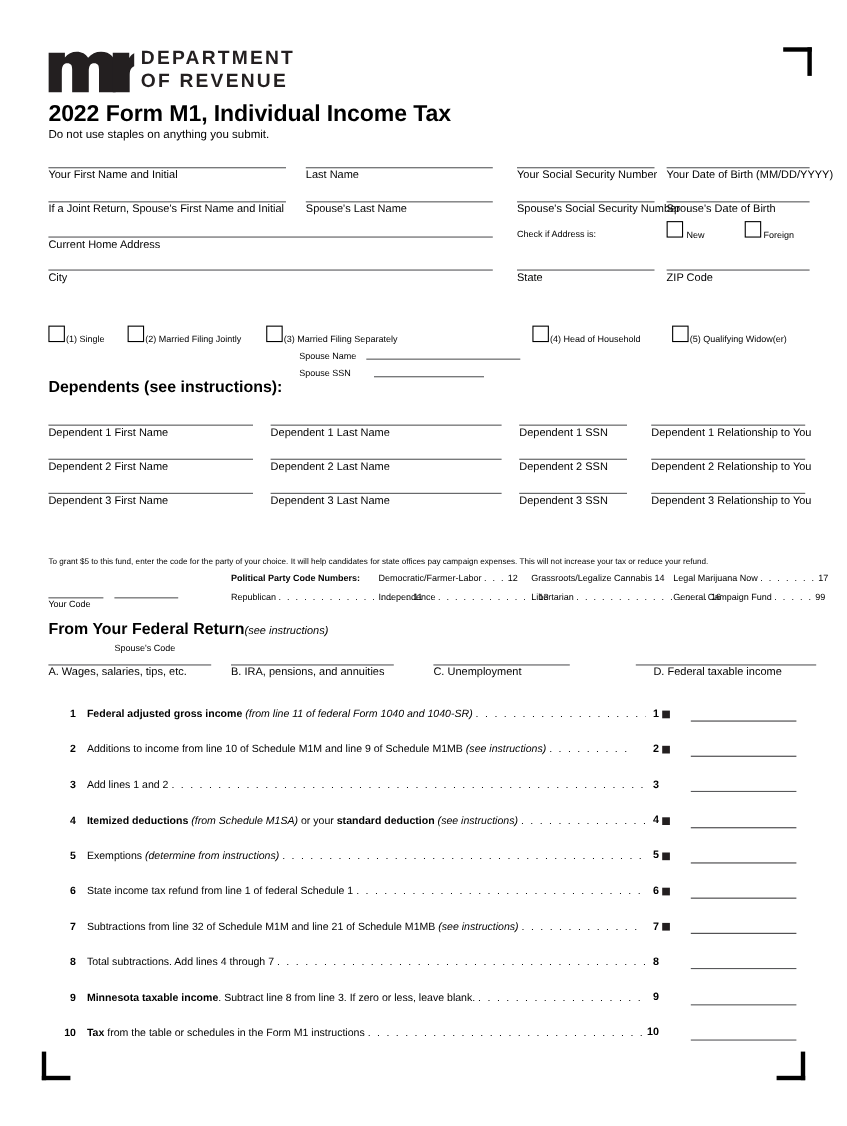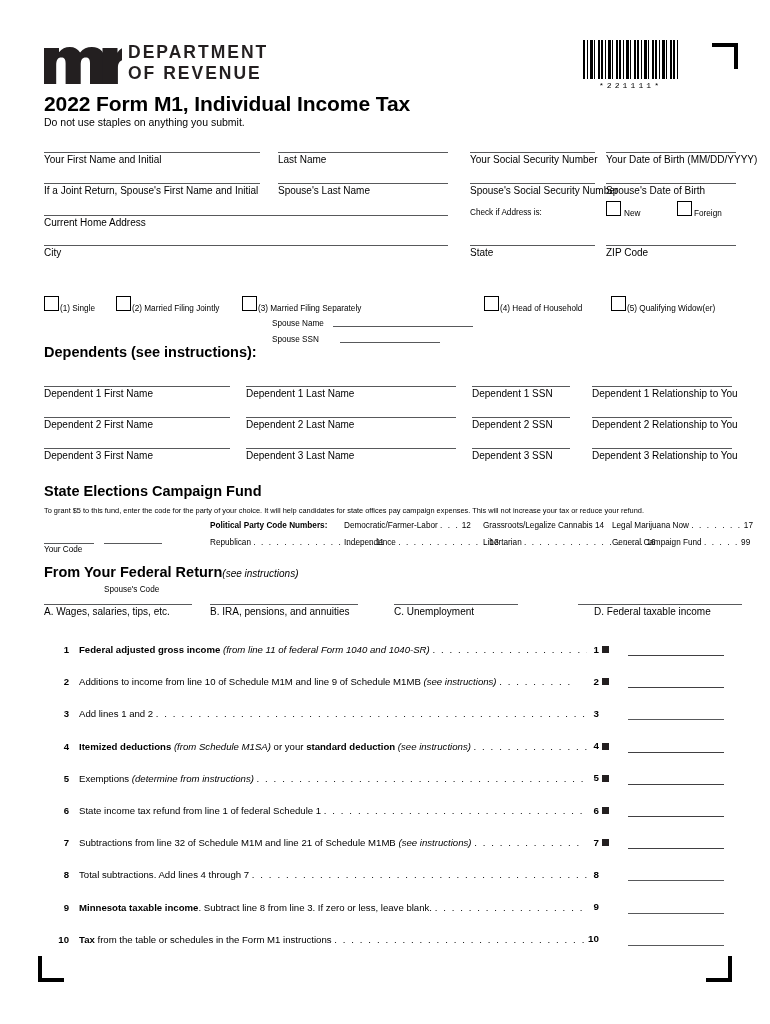--- a/index.html
+++ b/index.html
@@ -209,24 +209,20 @@
         c-1.8,0 -3.1,0.6 -3.9,1.9 c-0.8,1.2 -1.2,3.1 -1.2,5.6 V44 H0 Z"></path>
       <path fill="#231f20" d="M58.5,8 h15 v4.8 c2.3,-3.8 5.7,-5.8 10.2,-5.8 v13 c-0.9,-0.2 -1.8,-0.3 -2.7,-0.3
         c-2.3,0 -4.1,0.7 -5.3,2.1 c-1.2,1.4 -1.8,3.4 -1.8,6.1 V44 H58.5 Z"></path>
     </svg>
   </div>
   <div class="hdr-dept">DEPARTMENT
 OF REVENUE</div>
   <div class="form-title">2022 Form M1, Individual Income Tax</div>
   <div class="form-subtitle">Do not use staples on anything you submit.</div>
 
-  <div class="barcode-wrap">
-    <div class="barcode-bars"></div>
-    <div class="barcode-text">*221111*</div>
-  </div>
   <div class="corner corner-tr"></div>
   <div class="corner corner-bl"></div>
   <div class="corner corner-br"></div>
 
   <div class="fld" style="left:44px; top:152px; width:216px;">
     <span class="cap">Your First Name and Initial</span>
   </div>
   <div class="fld" style="left:278px; top:152px; width:170px;">
     <span class="cap">Last Name</span>
   </div>
@@ -326,21 +322,20 @@
   <div class="fld" style="left:246px; top:448px; width:210px;">
     <span class="cap">Dependent 3 Last Name</span>
   </div>
   <div class="fld" style="left:472px; top:448px; width:98px;">
     <span class="cap">Dependent 3 SSN</span>
   </div>
   <div class="fld" style="left:592px; top:448px; width:140px;">
     <span class="cap">Dependent 3 Relationship to You</span>
   </div>
 
-  <div class="sec-head" style="left:44px; top:483px;">State Elections Campaign Fund</div>
   <div class="campaign-note">To grant $5 to this fund, enter the code for the party of your choice. It will help candidates for state offices pay campaign expenses. This will not increase your tax or reduce your refund.</div>
 
   <div class="rule" style="left:44px; top:543px; width:50px;"></div>
   <div class="tiny" style="left:44px; top:545px;">Your Code</div>
   <div class="rule" style="left:104px; top:543px; width:58px;"></div>
   <div class="tiny" style="left:104px; top:545px;margin-top:40px;">Spouse's Code</div>
 
   <div class="tiny tiny-b" style="left:210px; top:521px;">Political Party Code Numbers:</div>
 
   <div class="tiny" style="left:344px; top:521px;">

